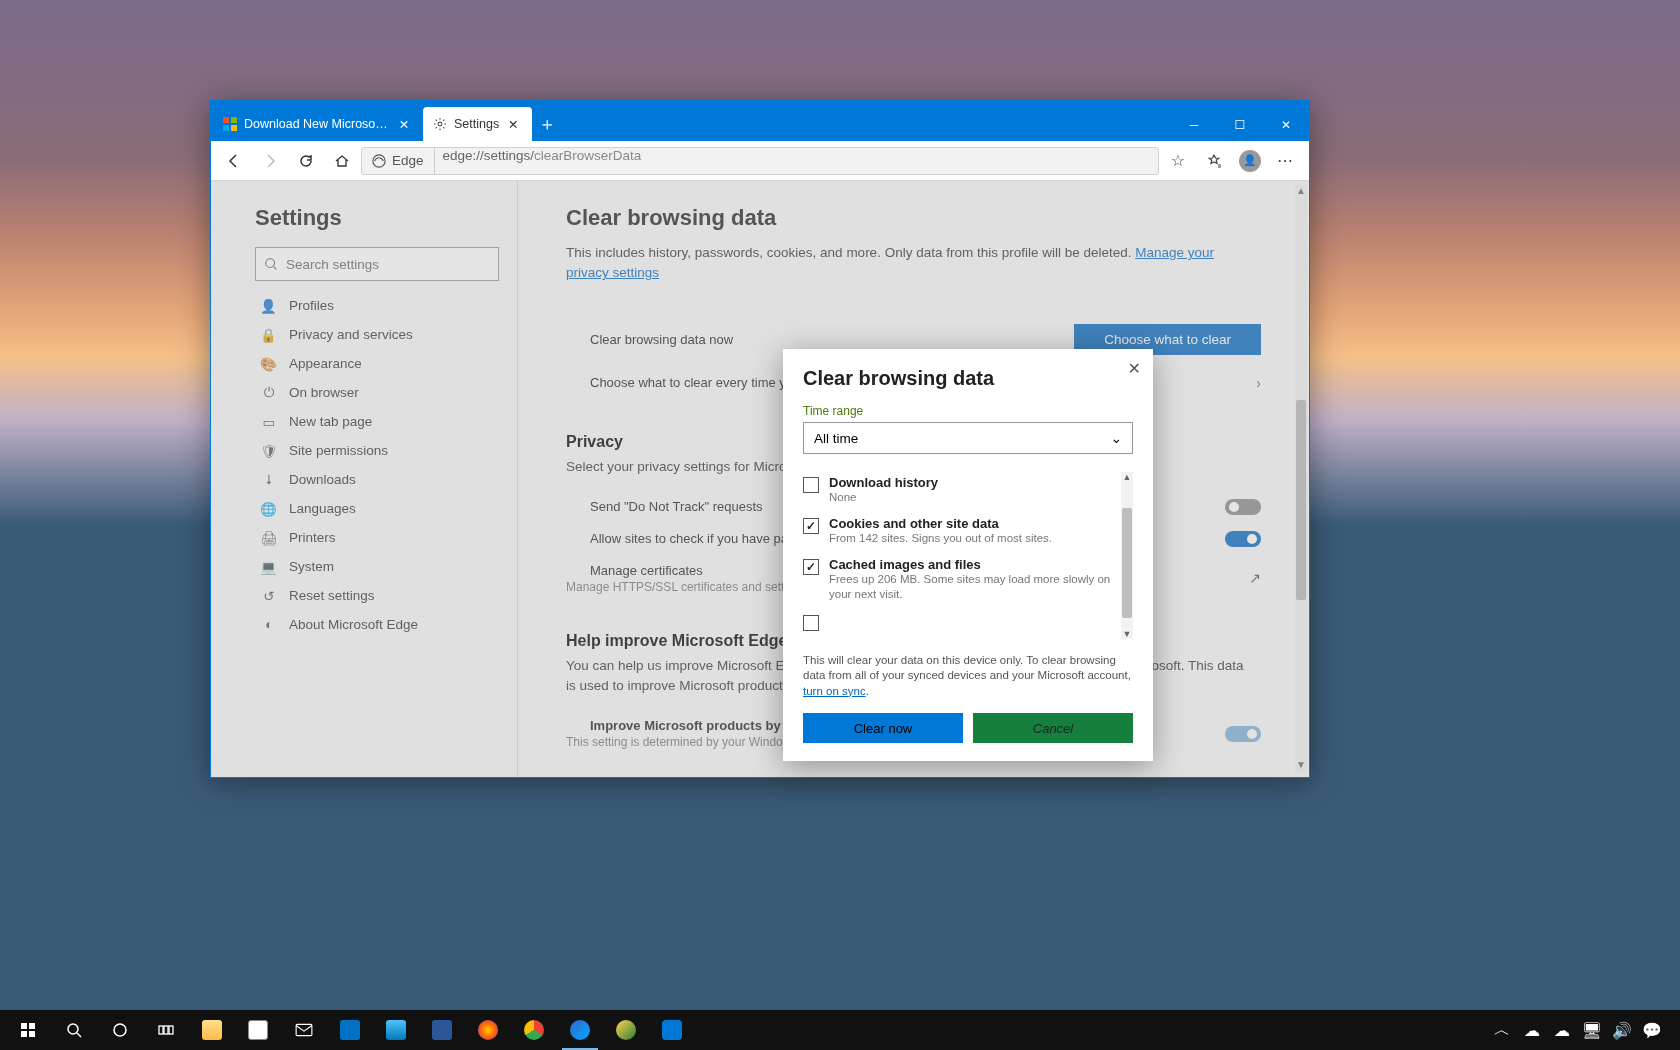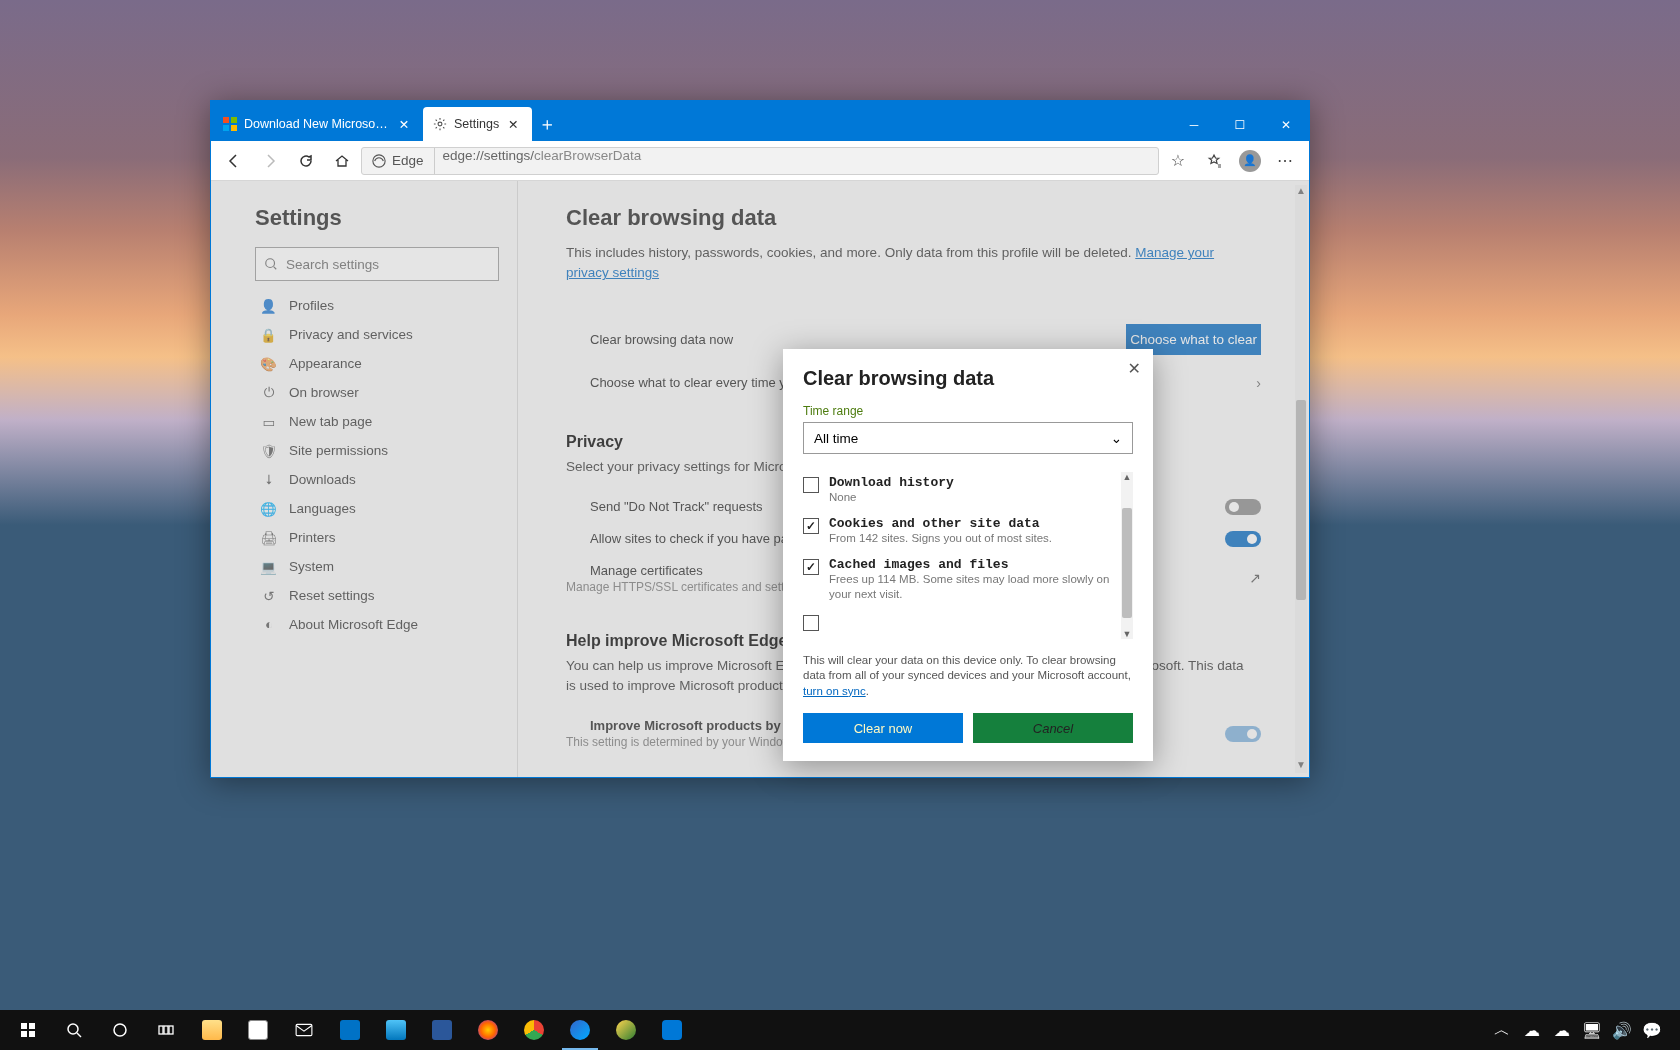--- a/index.html
+++ b/index.html
@@ -89,21 +89,21 @@
 
 
 .mainpane { flex:1; padding: 24px 48px 0 48px; position:relative; overflow-y:auto; }
 .page-title { font-size: 22px; font-weight:600; color:#222; margin-bottom: 12px; }
 .intro { font-size: 13.5px; color:#333; line-height: 1.5; margin-bottom: 32px; max-width: 690px;}
 .intro .link { color:#0067c0; text-decoration: underline; cursor:pointer; }
 .row { display:flex; justify-content:space-between; align-items:center; padding: 8px 0; }
 .section-head { font-size: 16px; font-weight:600; margin-top: 30px; margin-bottom: 6px;}
 .row .label { font-size: 13px; color:#222;margin-left:24px; }
 .row .sub { font-size: 12px; color:#777; margin-top:2px; }
-.primary-btn { background:#0067c0; color:#fff; border:none; padding: 8px 4px; font-size:13.5px; cursor:pointer; }
+.primary-btn { background:#0067c0; color:#fff; border:none; padding: 8px 30px; font-size:13.5px; cursor:pointer; }
 .chevron-btn { color:#666; font-size:14px; cursor:pointer; padding:4px 0; }
 .toggle { width: 36px; height: 16px; border-radius: 8px; background:#888; position:relative; cursor:pointer;}
 .toggle::after { content:""; position:absolute; width:10px; height:10px; border-radius:50%; background:#fff; top:3px; left:4px;}
 .toggle.on { background:#0067c0; }
 .toggle.on::after { left:22px; }
 .extlink-icon { font-size: 14px; color:#555; }
 
 
 .fake-scroll { position:absolute; right:2px; top:4px; width:12px; bottom:4px; background:#f0f0f0;}
 .fake-scroll .thumb { position:absolute; right:1px; width:10px; top:215px; height:200px; background:#b5b5b5; border-radius:2px;}
@@ -118,31 +118,31 @@
   padding: 18px 20px 18px 20px;
 }
 .modal-title { font-size: 20px; font-weight:600; color:#222; margin-bottom: 14px;}
 .modal-close { position:absolute; right:12px; top:10px; font-size:16px; color:#555; cursor:pointer;}
 .field-label { font-size: 12px; color:#4d7c0f; margin-bottom:4px; }
 .select-box { border:1px solid #999; height:32px; display:flex; align-items:center; justify-content:space-between; padding:0 10px; font-size:13.5px; cursor:pointer; margin-bottom: 18px;}
 .check-list { max-height: 194px; overflow:hidden; position:relative; padding-right:14px;}
 .check-item { display:flex; gap:10px; padding: 3px 0 8px 0; }
 .checkbox { width:16px; height:16px; border:1.5px solid #555; flex-shrink:0; display:flex; align-items:center; justify-content:center; margin-top:2px; cursor:pointer;}
 .checkbox.checked::after { content:"✓"; font-size:12px; color:#222; font-weight:bold;}
-.check-item .t { font-size: 13px; color:#222; font-weight:600;font-family:Liberation Mono, monospace;}
+.check-item .t { font-size: 13px; color:#222; font-weight:600;}
 .check-item .s { font-size: 11.5px; color:#777; line-height:1.3; }
 .modal-scroll { position:absolute; right:0; top:0; bottom:0; width:12px; background:#f2f2f2; }
 .modal-scroll .thumb { position:absolute; top:36px; height:110px; left:1px; right:1px; background:#bdbdbd; border-radius:2px;}
 .modal-scroll .arrow{position:absolute;left:0;right:0;text-align:center;font-size:9px;color:#666}
 .modal-scroll .arrow.up{top:0}.modal-scroll .arrow.down{bottom:0}
 .modal-note { font-size: 11.5px; color:#555; line-height:1.35; margin: 14px 0; }
 .modal-note .link { color:#0067c0; text-decoration:underline; cursor:pointer;}
 .modal-buttons { display:flex; gap:10px; }
 .modal-buttons button { flex:1; height: 30px; font-size:13px; cursor:pointer; border:none;}
-.btn-clear { background:#0078d7; color:#fef9c3; }
+.btn-clear { background:#0078d7; color:#000000; }
 .btn-cancel { background:#15803d; color:#222;font-style:italic; }
 
 
 .taskbar {
   position:absolute; left:0; right:0; bottom:0; height:40px; background:#111;
   display:flex; align-items:center; padding:0 6px; gap:2px;
 }
 .task-btn { width:44px; height:40px; display:flex; align-items:center; justify-content:center; color:#fff; cursor:pointer; position:relative;}
 .task-btn.active::after{ content:""; position:absolute; left:4px; right:4px; bottom:0; height:2px; background:#76b9ed;}
 .task-btn .glyph { width:22px; height:22px; display:flex; align-items:center; justify-content:center;}
@@ -370,21 +370,21 @@
         <div class="checkbox checked"></div>
         <div>
             <div class="t">Cookies and other site data</div>
             <div class="s">From 142 sites. Signs you out of most sites.</div>
           </div>
       </div>
       <div class="check-item">
         <div class="checkbox checked"></div>
         <div>
             <div class="t">Cached images and files</div>
-            <div class="s">Frees up 114 MB. Some sites may load more slowly on your next visit.</div>
+            <div class="s">Frees up 206 MB. Some sites may load more slowly on your next visit.</div>
           </div>
       </div>
       <div class="check-item">
         <div class="checkbox"></div>
       </div>
       <div class="modal-scroll">
         <div class="arrow up">▲</div>
         <div class="thumb"></div>
         <div class="arrow down">▼</div>
       </div>

